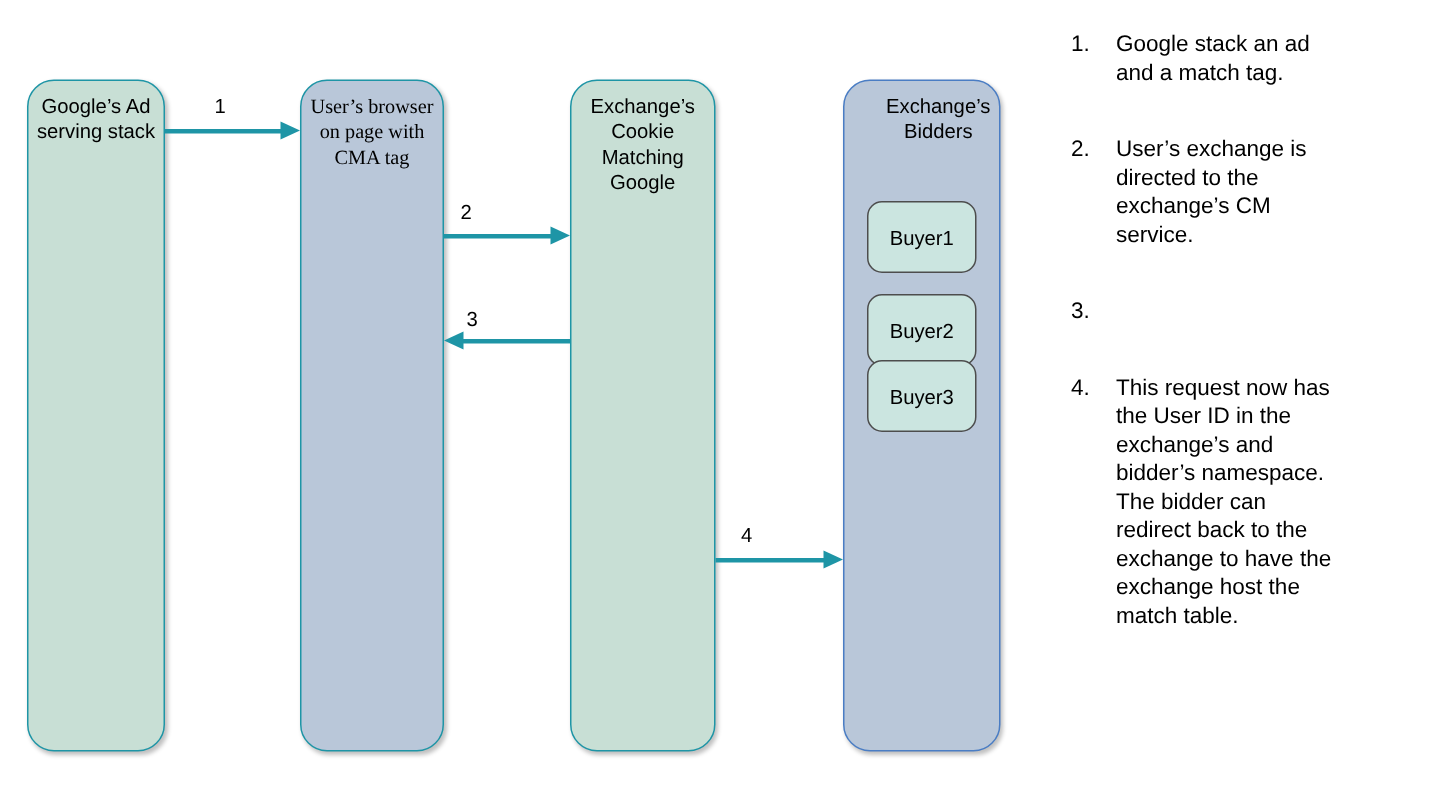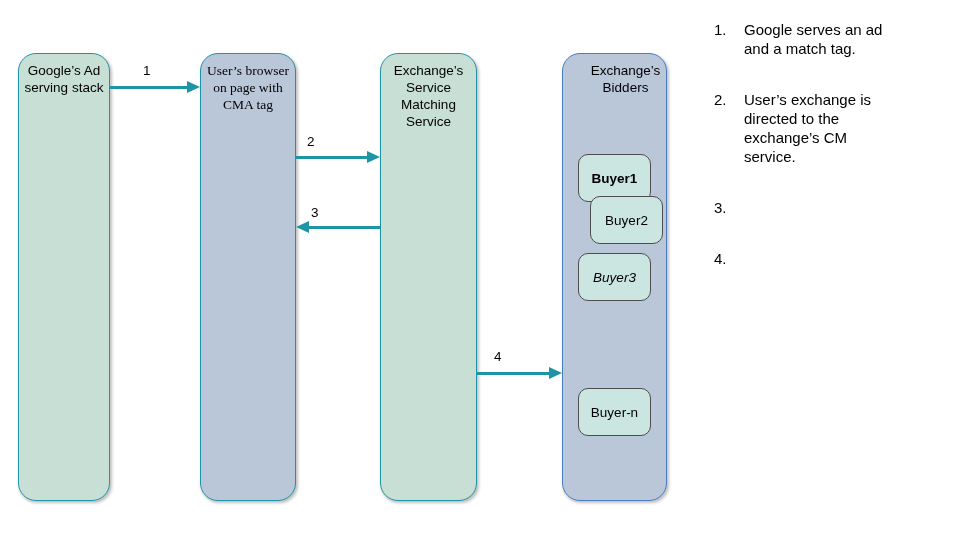--- a/index.html
+++ b/index.html
@@ -51,23 +51,23 @@
     width: 73px;
     height: 48px;
     background: var(--buyer-fill);
     border: 1px solid var(--buyer-border);
     border-radius: 10px;
     display: flex;
     align-items: center;
     justify-content: center;
     font-size: 13.5px;
   }
-  #buyer-1 { top: 100px; font-weight: bold; }
-  #buyer-2 { top: 142px; margin-left: 12px; }
-  #buyer-3 { top: 199px; font-style: italic; }
+  #buyer-1 { top: 80px; }
+  #buyer-2 { top: 142px; }
+  #buyer-3 { top: 186px; }
   #buyer-n { top: 334px; }
 
   
   .arrow { position: absolute; height: 12px; }
   .arrow .line {
     position: absolute;
     top: 4.5px;
     height: 3px;
     background: var(--teal);
   }
@@ -128,36 +128,33 @@
 
   <div class="node node-green" id="node-google">
     <div class="node-title">Google’s Ad serving stack</div>
   </div>
 
   <div class="node node-blue" id="node-browser">
     <div class="node-title">User’s browser on page with CMA tag</div>
   </div>
 
   <div class="node node-green" id="node-cm">
-    <div class="node-title">Exchange’s Service Matching Service</div>
+    <div class="node-title">Exchange’s Cookie Matching Google</div>
   </div>
 
   <div class="node node-blue node-blueborder" id="node-bidders">
     <div class="node-title">Exchange’s Bidders</div>
     <div class="buyer" id="buyer-1">
       <span>Buyer1</span>
     </div>
     <div class="buyer" id="buyer-2">
       <span>Buyer2</span>
     </div>
     <div class="buyer" id="buyer-3">
       <span>Buyer3</span>
-    </div>
-    <div class="buyer" id="buyer-n">
-      <span>Buyer-n</span>
     </div>
   </div>
 
   <div class="arrow dir-right" id="arrow-1">
     <div class="line"></div>
     <div class="head"></div>
   </div>
   <div class="arrow dir-right" id="arrow-2">
     <div class="line"></div>
     <div class="head"></div>
@@ -172,27 +169,28 @@
   </div>
 
   <span class="arrow-label" id="arrow-label-1">1</span>
   <span class="arrow-label" id="arrow-label-2">2</span>
   <span class="arrow-label" id="arrow-label-3">3</span>
   <span class="arrow-label" id="arrow-label-4">4</span>
 
   <div class="steps">
     <div class="step">
       <div class="step-number">1.</div>
-      <div class="step-text">Google serves an ad and a match tag.</div>
+      <div class="step-text">Google stack an ad and a match tag.</div>
     </div>
     <div class="step">
       <div class="step-number">2.</div>
       <div class="step-text">User’s exchange is directed to the exchange’s CM service.</div>
     </div>
     <div class="step">
       <div class="step-number">3.</div>
     </div>
     <div class="step">
       <div class="step-number">4.</div>
+      <div class="step-text">This request now has the User ID in the exchange’s and bidder’s namespace. The bidder can redirect back to the exchange to have the exchange host the match table.</div>
     </div>
   </div>
 
 </div>
 
 </body></html>

